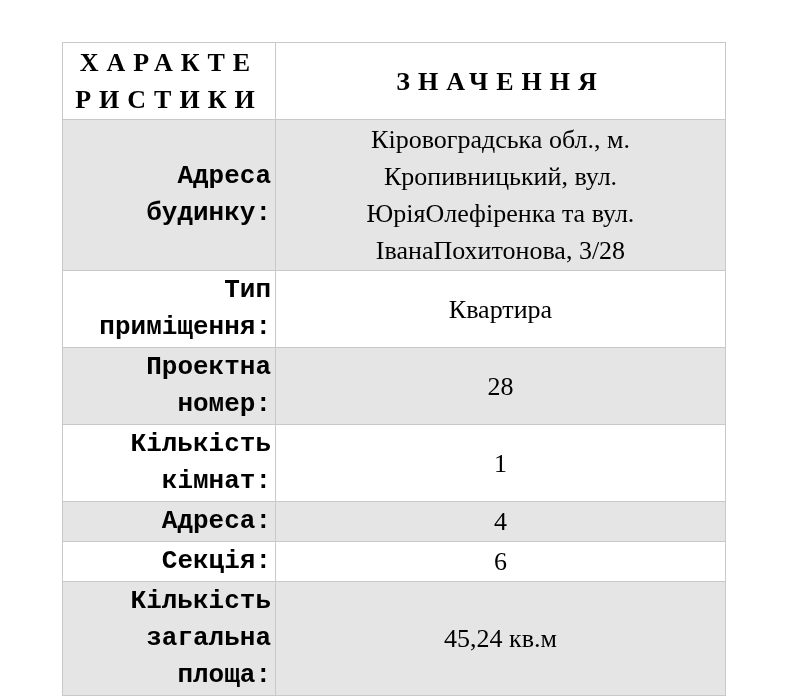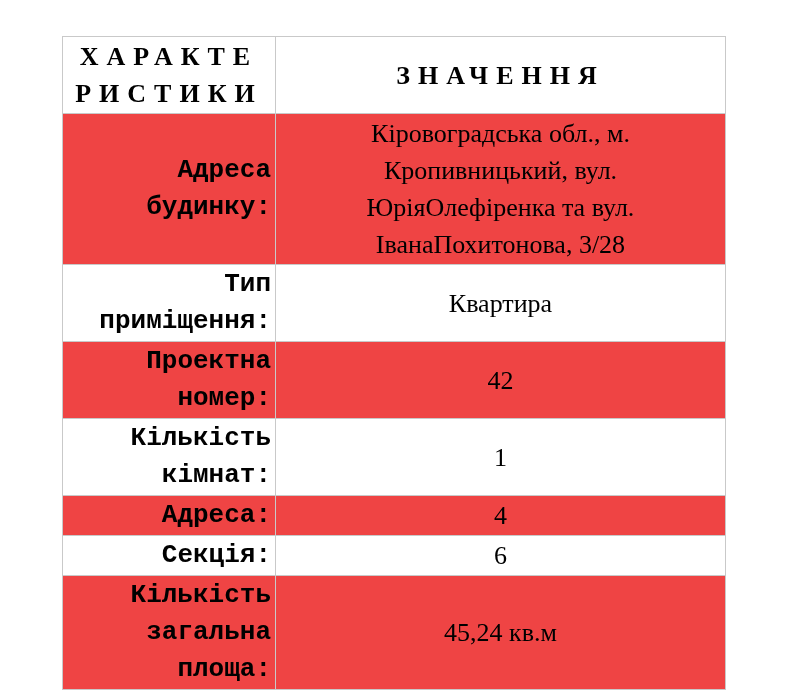--- a/index.html
+++ b/index.html
@@ -12,21 +12,21 @@
   .page {
     position: relative;
     width: 799px;
     height: 700px;
     background: #ffffff;
     overflow: hidden;
   }
   .spec-table-wrap {
     position: absolute;
     left: 62px;
-    top: 36px;
+    top: 42px;
     width: 663px;
   }
   table.spec-table {
     width: 100%;
     border-collapse: collapse;
     table-layout: fixed;
   }
   table.spec-table td, table.spec-table th {
     border: 1px solid #c9c9c9;
     vertical-align: middle;
@@ -52,21 +52,21 @@
     font-family: Liberation Mono, monospace;
   }
   td.value-cell {
     text-align: center;
   }
   td.value-cell .value-inner {
     display: block;
     max-width: 310px;
     margin: 0 auto;
   }
-  tr.shaded td { background: #ef4444; }
+  tr.shaded td { background: #e5e5e5; }
   tr.plain td { background: #ffffff; }
 </style>
 </head>
 <body>
 
 <div class="page">
   <div class="spec-table-wrap">
     <table class="spec-table">
       <colgroup>
         <col class="c1">
@@ -85,21 +85,21 @@
       </tr>
       <tr class="plain">
         <td class="label-cell">Тип приміщення:</td>
         <td class="value-cell">
           <span class="value-inner">Квартира</span>
         </td>
       </tr>
       <tr class="shaded">
         <td class="label-cell">Проектна номер:</td>
         <td class="value-cell">
-          <span class="value-inner">42</span>
+          <span class="value-inner">28</span>
         </td>
       </tr>
       <tr class="plain">
         <td class="label-cell">Кількість кімнат:</td>
         <td class="value-cell">
           <span class="value-inner">1</span>
         </td>
       </tr>
       <tr class="shaded">
         <td class="label-cell">Адреса:</td>

